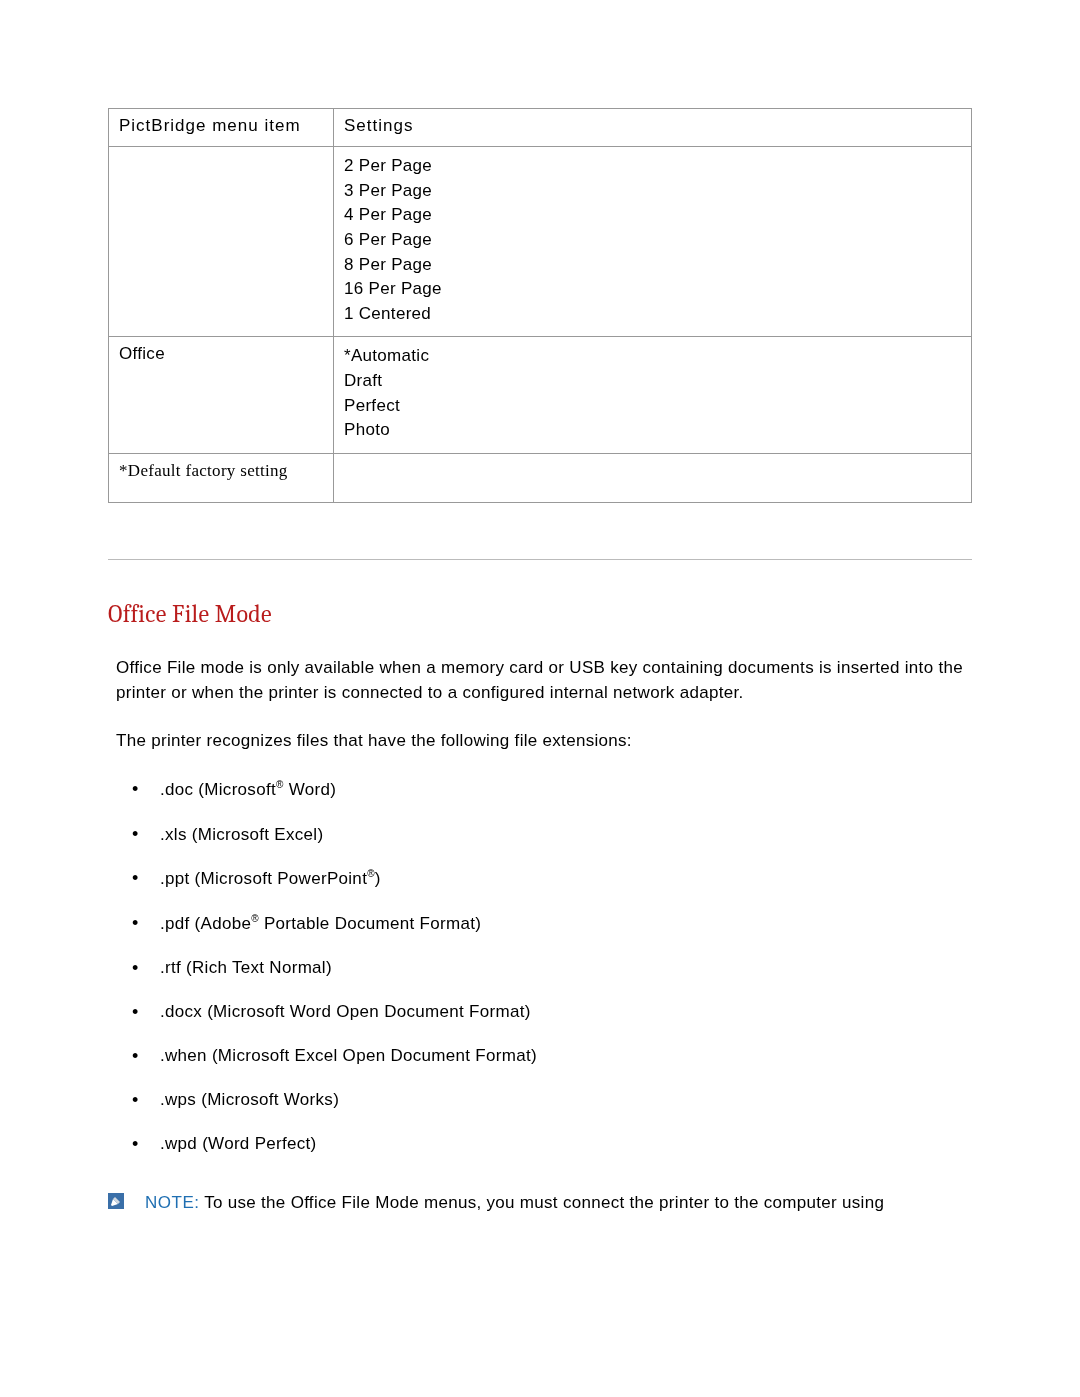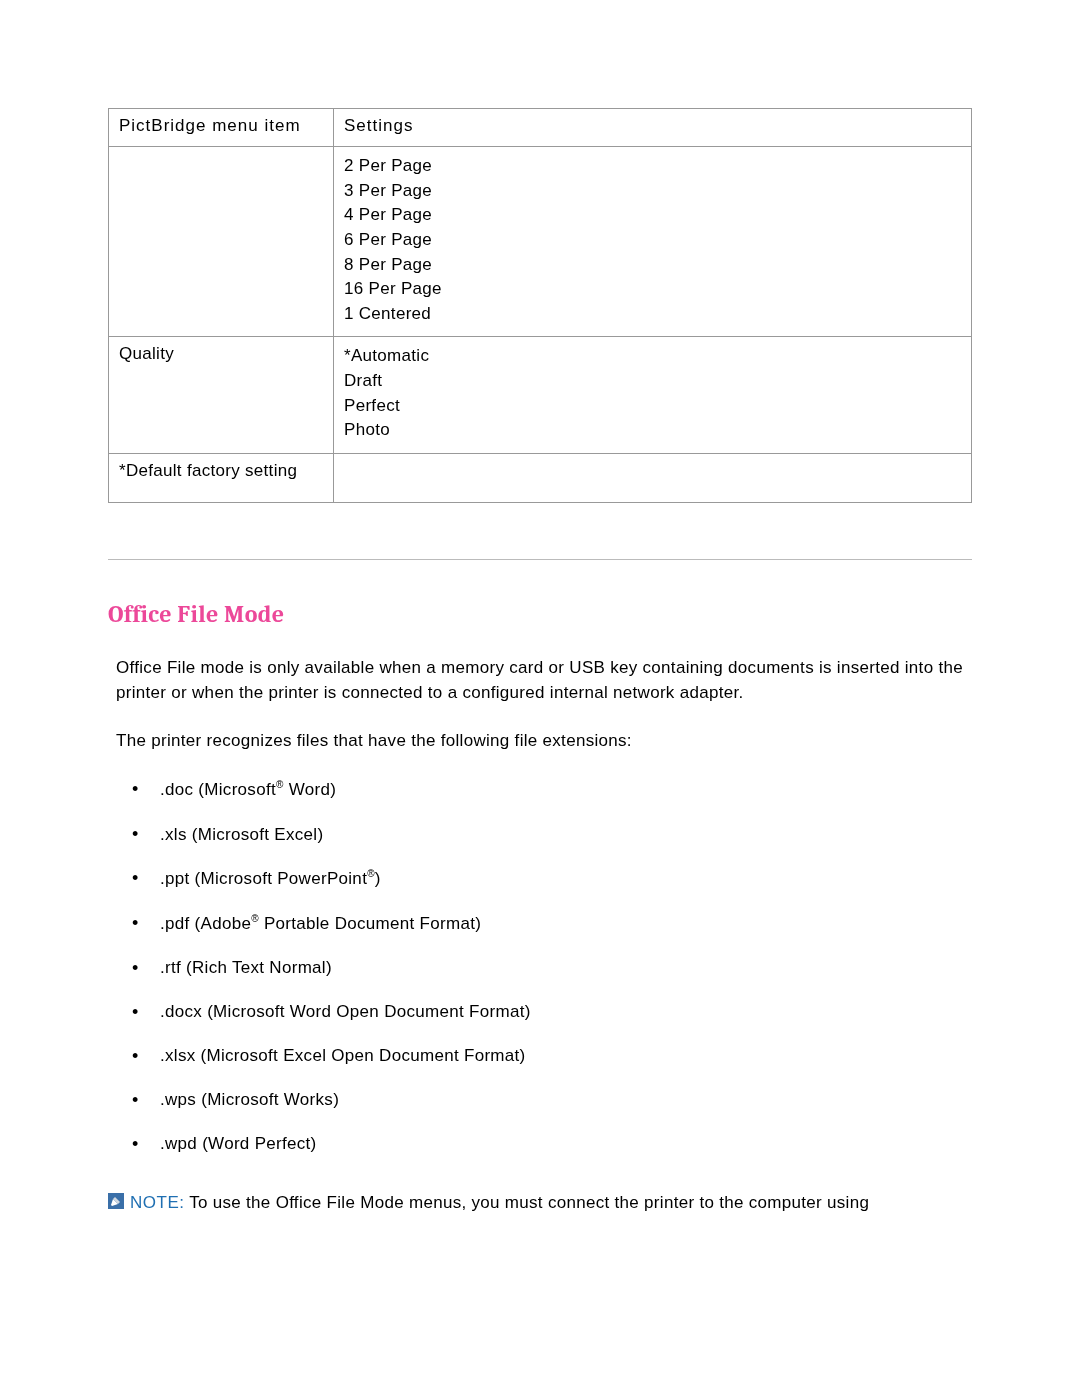--- a/index.html
+++ b/index.html
@@ -37,23 +37,23 @@
     letter-spacing: 1px;
   }
   .multi-line div { line-height: 1.45; }
   hr.section-divider {
     border: none;
     border-top: 1px solid #bbb;
     margin: 56px 0 40px 0;
   }
   h2.section-title {
     font-family: Cambria, "Times New Roman", serif;
-    color: #ec4899;
+    color: #b91c1c;
     font-size: 24px;
-    font-weight: bold;
+    font-weight: normal;
     margin: 0 0 28px 0;
     letter-spacing: 0.3px;
   }
   p.body {
     margin: 0 0 24px 8px;
     line-height: 1.45;
   }
   ul.ext-list {
     margin: 0;
     padding: 0 0 0 52px;
@@ -68,21 +68,21 @@
     content: "\2022";
     position: absolute;
     left: -28px;
     top: 0;
     font-size: 18px;
   }
   sup { font-size: 10px; vertical-align: super; }
   .note-row {
     display: flex;
     align-items: flex-start;
-    gap: 6px;
+    gap: 21px;
     margin-top: 36px;
   }
   .note-icon {
     width: 16px;
     height: 16px;
     flex: 0 0 16px;
     margin-top: 2px;
   }
   .note-icon svg { display: block; }
   .note-text { line-height: 1.45; }
@@ -109,50 +109,50 @@
         <div>2 Per Page</div>
         <div>3 Per Page</div>
         <div>4 Per Page</div>
         <div>6 Per Page</div>
         <div>8 Per Page</div>
         <div>16 Per Page</div>
         <div>1 Centered</div>
       </td>
     </tr>
     <tr>
-      <td>Quality</td>
+      <td>Office</td>
       <td class="multi-line">
         <div>*Automatic</div>
         <div>Draft</div>
         <div>Perfect</div>
         <div>Photo</div>
       </td>
     </tr>
     <tr>
-      <td style="padding-bottom:21px;">*Default factory setting</td>
+      <td style="padding-bottom:21px;font-family:Liberation Serif, serif;">*Default factory setting</td>
       <td></td>
     </tr>
   </tbody>
     </table>
 
   <hr class="section-divider">
 
   <h2 class="section-title">Office File Mode</h2>
 
   <p class="body">Office File mode is only available when a memory card or USB key containing documents is inserted into the printer or when the printer is connected to a configured internal network adapter.</p>
   <p class="body">The printer recognizes files that have the following file extensions:</p>
 
   <ul class="ext-list">
     <li><span>.doc (Microsoft</span><sup>®</sup><span> Word)</span></li>
     <li><span>.xls (Microsoft Excel)</span><sup></sup><span></span></li>
     <li><span>.ppt (Microsoft PowerPoint</span><sup>®</sup><span>)</span></li>
     <li><span>.pdf (Adobe</span><sup>®</sup><span> Portable Document Format)</span></li>
     <li><span>.rtf (Rich Text Normal)</span></li>
     <li><span>.docx (Microsoft Word Open Document Format)</span></li>
-    <li><span>.xlsx (Microsoft Excel Open Document Format)</span></li>
+    <li><span>.when (Microsoft Excel Open Document Format)</span></li>
     <li><span>.wps (Microsoft Works)</span></li>
     <li><span>.wpd (Word Perfect)</span></li>
   </ul>
 
   <div class="note-row">
     <span class="note-icon">
       <svg viewBox="0 0 16 16" width="16" height="16">
         <rect x="0" y="0" width="16" height="16" fill="#3a6fa8"></rect>
         <polygon points="3,12 5,6 10,11 4,13" fill="#fff"></polygon>
         <polygon points="10,11 12,9 7,4 5,6" fill="#d0d8e0"></polygon>

